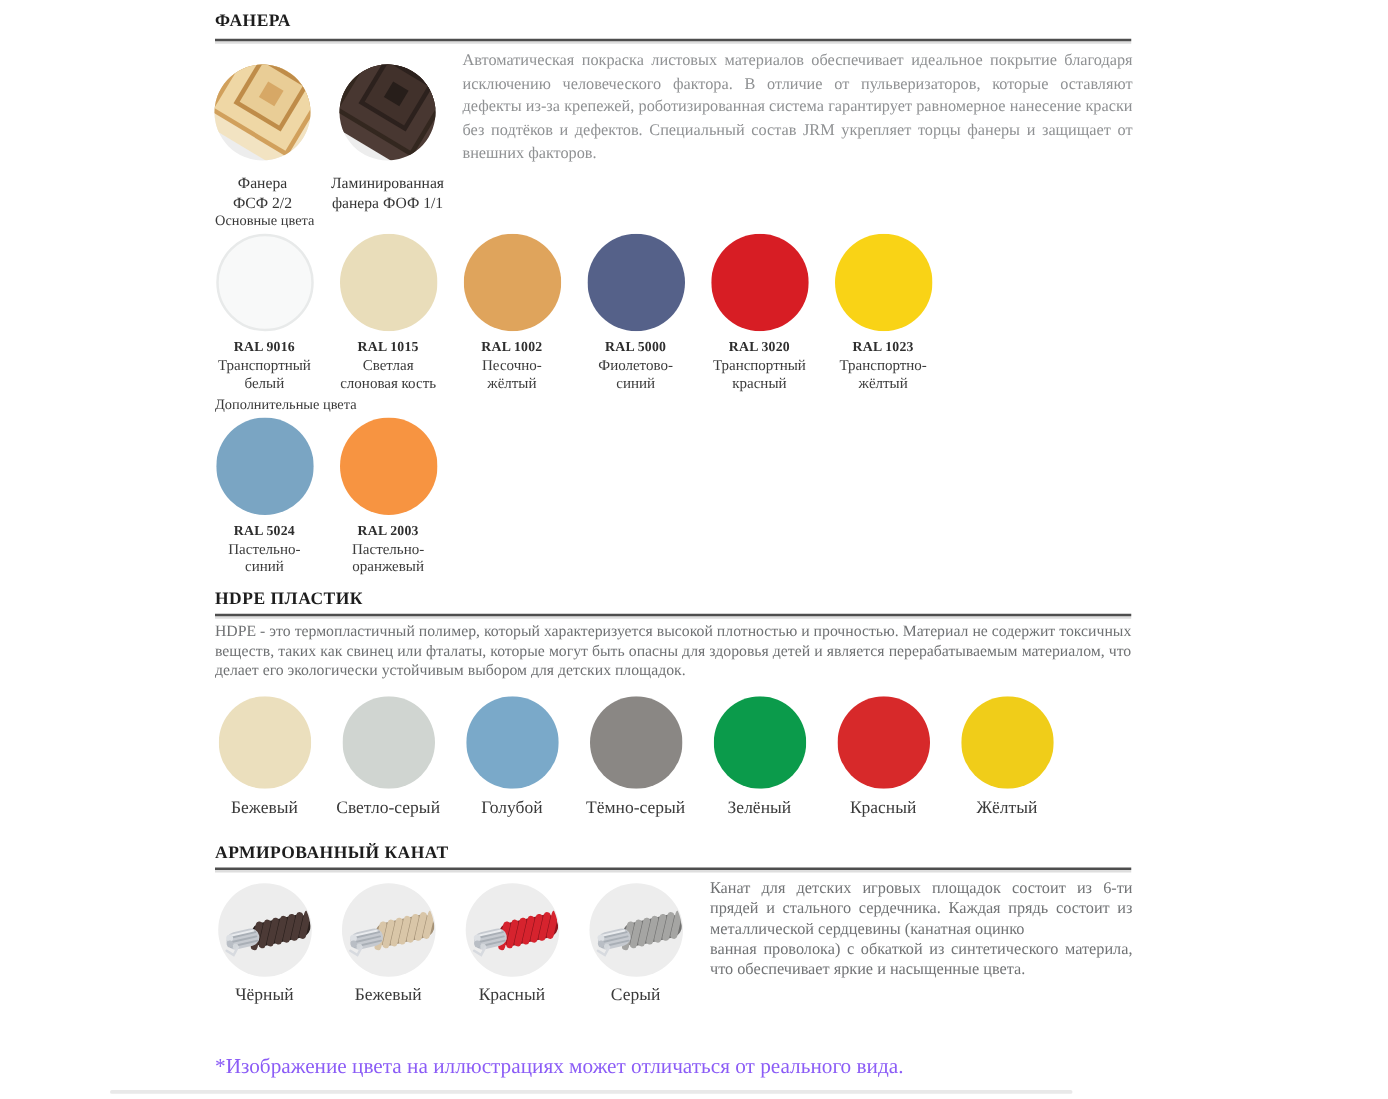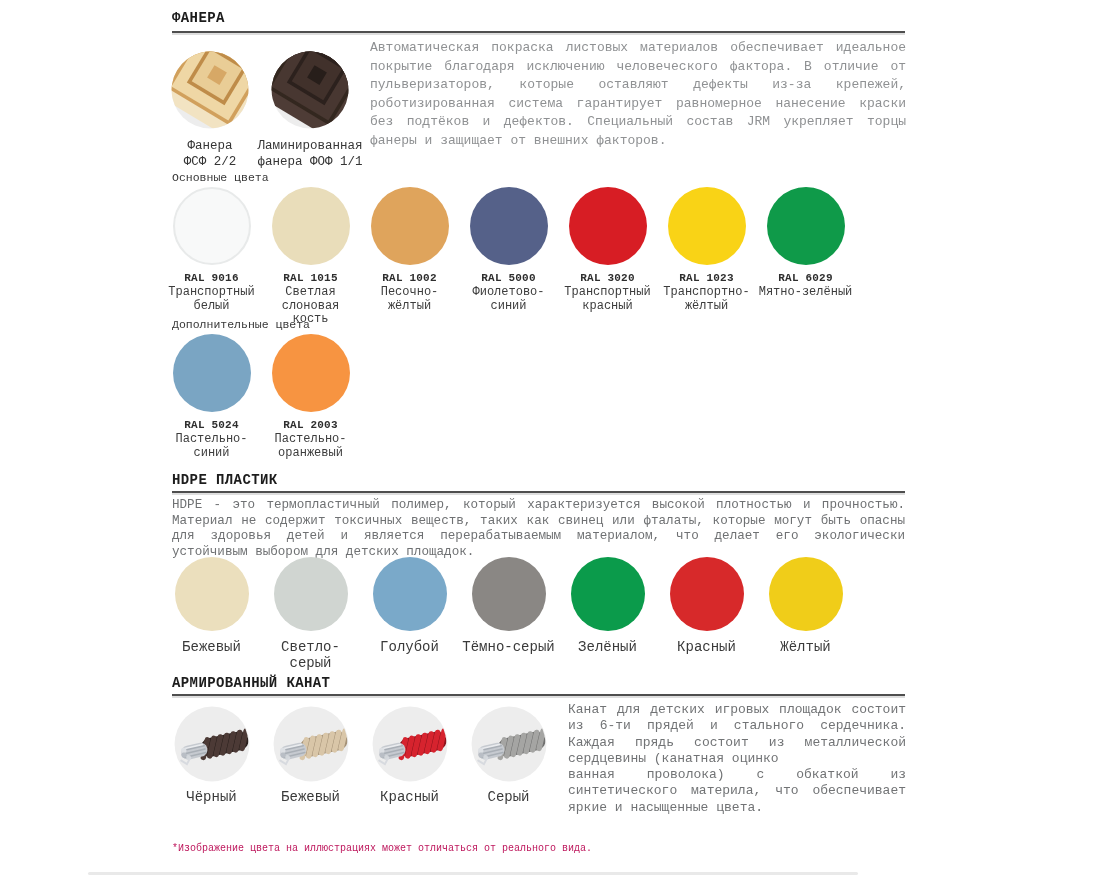--- a/index.html
+++ b/index.html
@@ -1,18 +1,18 @@
 <!DOCTYPE html>
 <html><head>
 <meta charset="utf-8">
 <style>
   html,body{margin:0;padding:0;background:#ffffff;}
   .page{
     position:relative;width:910px;height:879px;background:#ffffff;
-    font-family:Liberation Mono, monospace;overflow:hidden;
+    font-family:Liberation Serif, serif;overflow:hidden;
   }
   .section-title{
     position:absolute;left:172px;font-size:14px;font-weight:bold;color:#1d1d1d;
     letter-spacing:0.4px;
   }
   .section-rule{
     position:absolute;left:172px;width:733px;height:2px;background:#4e4e4e;
     box-shadow:0 2px 0 #dedede;
   }
   .desc{
@@ -30,21 +30,21 @@
   .swatch-circle{
     width:78px;height:78px;border-radius:50%;box-sizing:border-box;
     border:2px solid transparent;flex:none;
   }
   .swatch-circle.hdpe{width:74px;height:74px;}
   .swatch-code{margin-top:7px;font-size:11px;font-weight:bold;color:#2e2e2e;text-align:center;letter-spacing:0.2px;}
   .swatch-name{margin-top:2px;font-size:12px;color:#3c3c3c;text-align:center;white-space:pre-line;line-height:13.5px;}
   .plain-name{margin-top:8px;font-size:14px;color:#3a3a3a;text-align:center;}
   .thumb-label{margin-top:8px;font-size:12.5px;color:#353535;text-align:center;white-space:pre-line;line-height:16px;}
   .fig{display:block;flex:none;}
-  .footnote{position:absolute;left:172px;top:843px;font-size:10px;color:#be185d;}
+  .footnote{position:absolute;left:172px;top:843px;font-size:17px;color:#8b5cf6;}
   .bottom-smudge{position:absolute;left:88px;top:872px;width:770px;height:3px;background:#e9e9e9;border-radius:2px;}
 </style>
 </head>
 <body>
 
 <div class="page">
 
   <div class="section-title" style="top:10px;">ФАНЕРА</div>
   <div class="section-rule" style="top:31px;"></div>
 
@@ -133,25 +133,20 @@
 красный</div>
       </div>
 
       <div class="cell">
         <div class="swatch-circle" style="background-color: rgb(249, 211, 22);"></div>
         <div class="swatch-code">RAL 1023</div>
         <div class="swatch-name">Транспортно-
 жёлтый</div>
       </div>
 
-      <div class="cell">
-        <div class="swatch-circle" style="background-color: rgb(15, 154, 73);"></div>
-        <div class="swatch-code">RAL 6029</div>
-        <div class="swatch-name">Мятно-зелёный</div>
-      </div>
     </div>
 
   <div class="group-label" style="top:318px;">Дополнительные цвета</div>
   <div class="row" style="left:162px;top:334px;">
 
       <div class="cell">
         <div class="swatch-circle" style="background-color: rgb(122, 165, 195);"></div>
         <div class="swatch-code">RAL 5024</div>
         <div class="swatch-name">Пастельно-
 синий</div>

